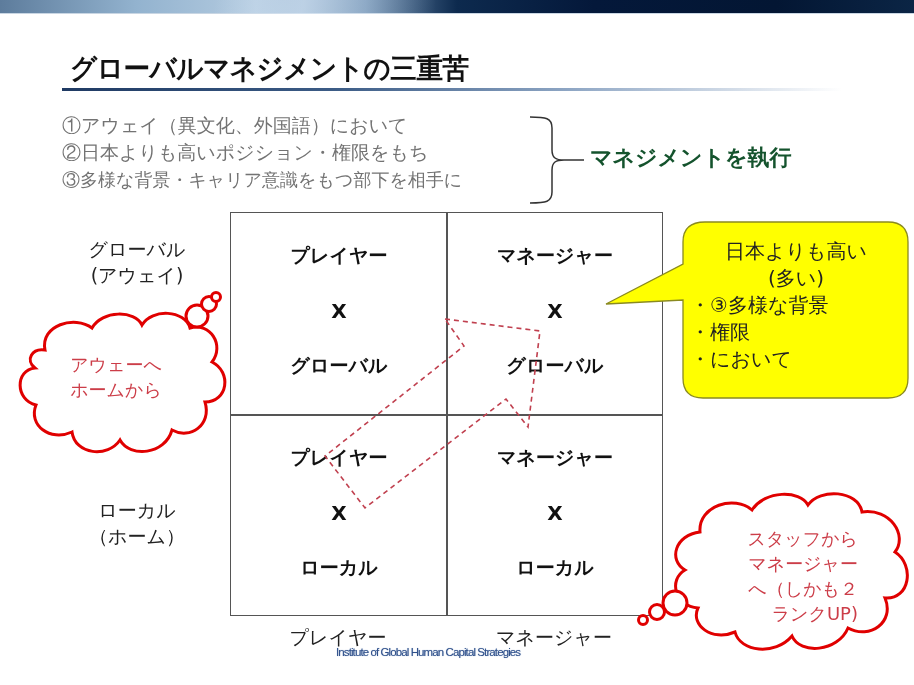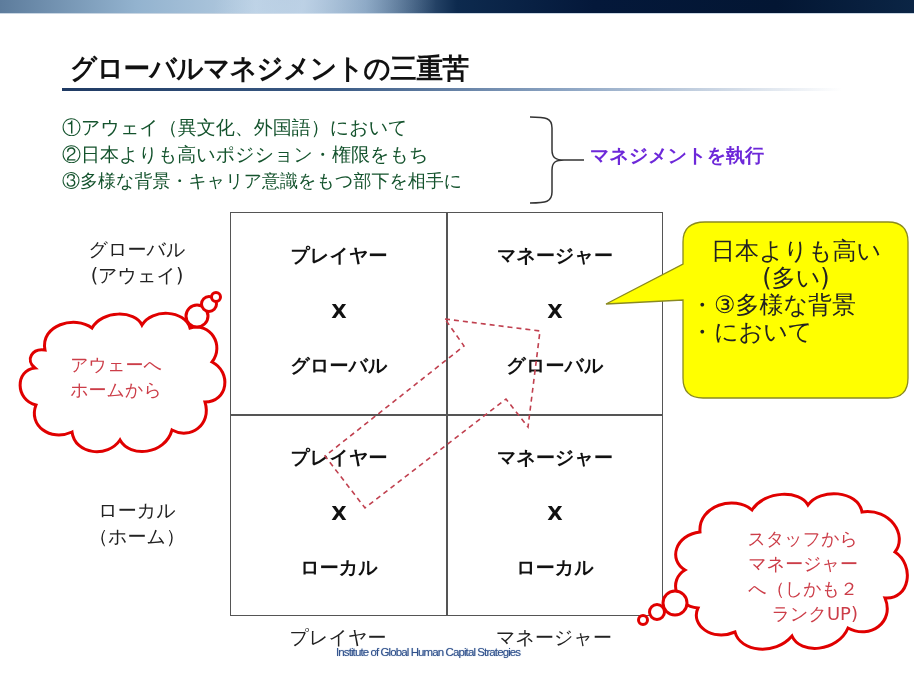--- a/index.html
+++ b/index.html
@@ -21,27 +21,27 @@
       font-family: "Liberation Sans", sans-serif; font-weight: bold; font-size: 28px;
       letter-spacing: -0.5px; color: #111; white-space: nowrap;
       transform: scaleX(0.95); transform-origin: left center;
     }
     .title-rule {
       position: absolute; left: 62px; top: 88px; width: 780px; height: 3px;
       background: linear-gradient(90deg, #1f3a63 0%, #3c5c86 35%, #8ea6c4 65%, rgba(255,255,255,0) 100%);
     }
 
     .points { position: absolute; left: 62px; top: 114px; }
-    .point { font-size: 19px; line-height: 27px; color: #14532d; white-space: nowrap; font-family: Liberation Serif, serif; }
+    .point { font-size: 19px; line-height: 27px; color: #737373; white-space: nowrap; font-family: Liberation Mono, monospace; }
     .point.small { font-size: 18px; }
 
     .brace { position: absolute; left: 528px; top: 114px; }
     .brace-label {
       position: absolute; left: 590px; top: 143px;
-      font-weight: bold; font-size: 19px; color: #6d28d9; white-space: nowrap;
+      font-weight: bold; font-size: 22px; color: #14532d; white-space: nowrap;
     }
 
     .grid {
       position: absolute; left: 230px; top: 212px; width: 433px; height: 404px;
       border: 1.5px solid #555;
     }
     .grid .vline { position: absolute; left: 215px; top: 0; width: 1.5px; height: 100%; background: #555; }
     .grid .hline { position: absolute; left: 0; top: 201px; width: 100%; height: 1.5px; background: #555; }
 
     .cell { position: absolute; width: 216px; height: 202px; text-align: center; }
@@ -55,21 +55,21 @@
     .footer {
       position: absolute; left: 336px; top: 646px; font-size: 11.5px; color: #30508a;
       letter-spacing: -0.9px; font-family: "Liberation Sans", sans-serif; white-space: nowrap;
       text-shadow: 0 0 1px #8aa3c8;
     }
 
     .overlay { position: absolute; left: 0; top: 0; width: 914px; height: 685px; pointer-events: none; }
 
     .callout-text {
       position: absolute; left: 690px; top: 238px; width: 212px;
-      font-size: 24px; color: #222; line-height: 27px;
+      font-size: 20px; color: #222; line-height: 27px;
     }
     .callout-text .c { text-align: center; }
 
     .cloud-text { position: absolute; color: #cc3d48; font-size: 18px; line-height: 25px; text-align: center; white-space: nowrap; }
   </style>
 </head>
 <body>
 
 <div class="banner">
   <div class="banner-streak"></div>
@@ -167,20 +167,21 @@
     <circle cx="675" cy="603" r="12"></circle>
     <circle cx="657" cy="612" r="7.5"></circle>
     <circle cx="643" cy="620" r="4.5"></circle>
   </g>
 </svg>
 
 <div class="callout-text">
   <div class="c">日本よりも高い</div>
   <div class="c">(多い)</div>
   <div>・③多様な背景</div>
+  <div>・権限</div>
   <div>・において</div>
 </div>
 
 <div class="cloud-text" style="left:56px; top:352px; width:120px;">
   <div>アウェーへ</div>
   <div>ホームから</div>
 </div>
 
 <div class="cloud-text" style="left:718px; top:526px; width:140px;text-align:right;">
   <div>スタッフから</div>

